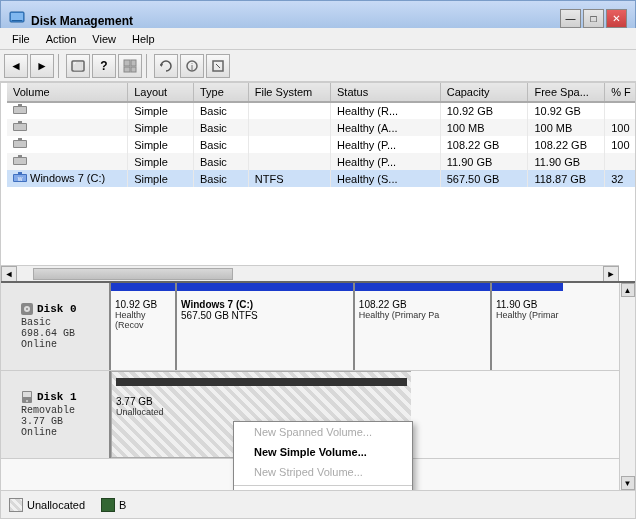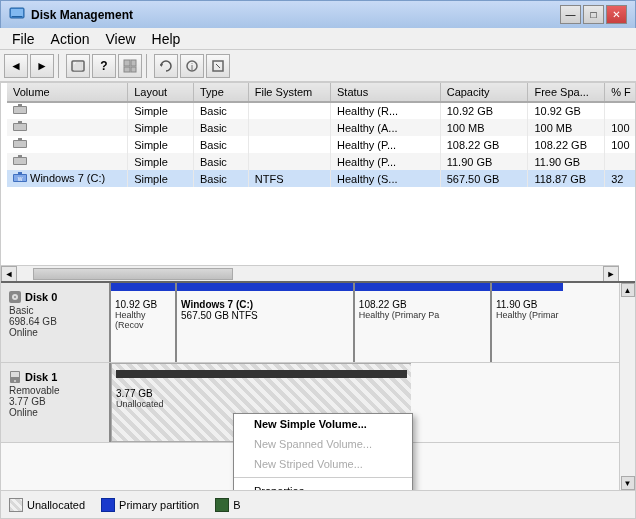--- a/index.html
+++ b/index.html
@@ -3,22 +3,22 @@
   <meta charset="utf-8">
   <style>
     * { margin: 0; padding: 0; box-sizing: border-box; }
     body { font-family: 'Segoe UI', Tahoma, sans-serif; font-size: 11px; background: #f0f0f0; width: 636px; height: 519px; overflow: hidden; }
 
     
     .title-bar {
       background: linear-gradient(to bottom, #c8daf5, #a8c4e8);
       height: 28px;
       display: flex;
-      align-items: center;
-      padding: 8px 8px;
+      align-items: flex-end;
+      padding: 0 8px;
       border-top: 1px solid #7a9cc8;
       border-left: 1px solid #7a9cc8;
       border-right: 1px solid #7a9cc8;
     }
     .title-bar-text { flex: 1; font-size: 12px; font-weight: bold; color: #000; }
     .title-bar-buttons { display: flex; gap: 2px; }
     .title-btn {
       width: 21px; height: 19px;
       background: linear-gradient(to bottom, #e8e8e8, #d0d0d0);
       border: 1px solid #888;
@@ -33,21 +33,21 @@
       background: #f0f0f0;
       height: 22px;
       display: flex;
       align-items: center;
       padding: 0 4px;
       border-bottom: 1px solid #ccc;
     }
     .menu-item {
       padding: 2px 8px;
       cursor: pointer;
-      font-size: 14px;
+      font-size: 11px;
       text-align: center;
     }
 
     
     .toolbar {
       background: #f0f0f0;
       height: 32px;
       display: flex;
       align-items: center;
       padding: 0 4px;
@@ -149,24 +149,25 @@
 
     .disk-row {
       display: flex;
       border-bottom: 1px solid #ccc;
       min-height: 80px;
     }
 
     .disk-label {
       width: 110px;
       min-width: 110px;
-      padding: 8px;
+      padding: 20px;
       background: #e8e8e8;
       border-right: 2px solid #888;
       font-size: 11px;
+      font-family: Liberation Mono, monospace;
     }
     .disk-label-title { font-weight: bold; margin-bottom: 2px; display: flex; align-items: center; gap: 4px; }
     .disk-label-sub { font-size: 10px; color: #333; }
 
     .disk-partitions {
       flex: 1;
       display: flex;
       position: relative;
       overflow: hidden;
     }
@@ -527,22 +528,22 @@
           <div class="partition partition-unallocated" style="width:65%;max-width:300px;border-right:none;">
             <div class="partition-unallocated-top"></div>
             <div class="partition-content">
               <div class="partition-size">3.77 GB</div>
               <div class="partition-status">Unallocated</div>
             </div>
           </div>
         </div>
 
         <div class="context-menu">
+          <div class="context-menu-item disabled">New Spanned Volume...</div>
           <div class="context-menu-item active">New Simple Volume...</div>
-          <div class="context-menu-item disabled">New Spanned Volume...</div>
           <div class="context-menu-item disabled">New Striped Volume...</div>
           <div class="context-menu-separator"></div>
           <div class="context-menu-item">Properties</div>
 
         </div>
       </div>
 
     </div>
 
     <div class="disk-area-scrollbar">
@@ -551,21 +552,17 @@
       <div class="vscroll-arrow">▼</div>
     </div>
   </div>
 
   <div class="legend-bar">
     <div class="legend-item">
       <div class="legend-box" style="background: repeating-linear-gradient(45deg, #d8d8d8, #d8d8d8 3px, #f0f0f0 3px, #f0f0f0 6px); border-color: #888;"></div>
       <span>Unallocated</span>
     </div>
     <div class="legend-item">
-      <div class="legend-box" style="background:#1a3acc; border-color:#0a2a9c;"></div>
-      <span>Primary partition</span>
-    </div>
-    <div class="legend-item">
       <div class="legend-box" style="background:#336633; border-color:#224422;"></div>
       <span>B</span>
     </div>
   </div>
 </div>
 
 </body></html>

